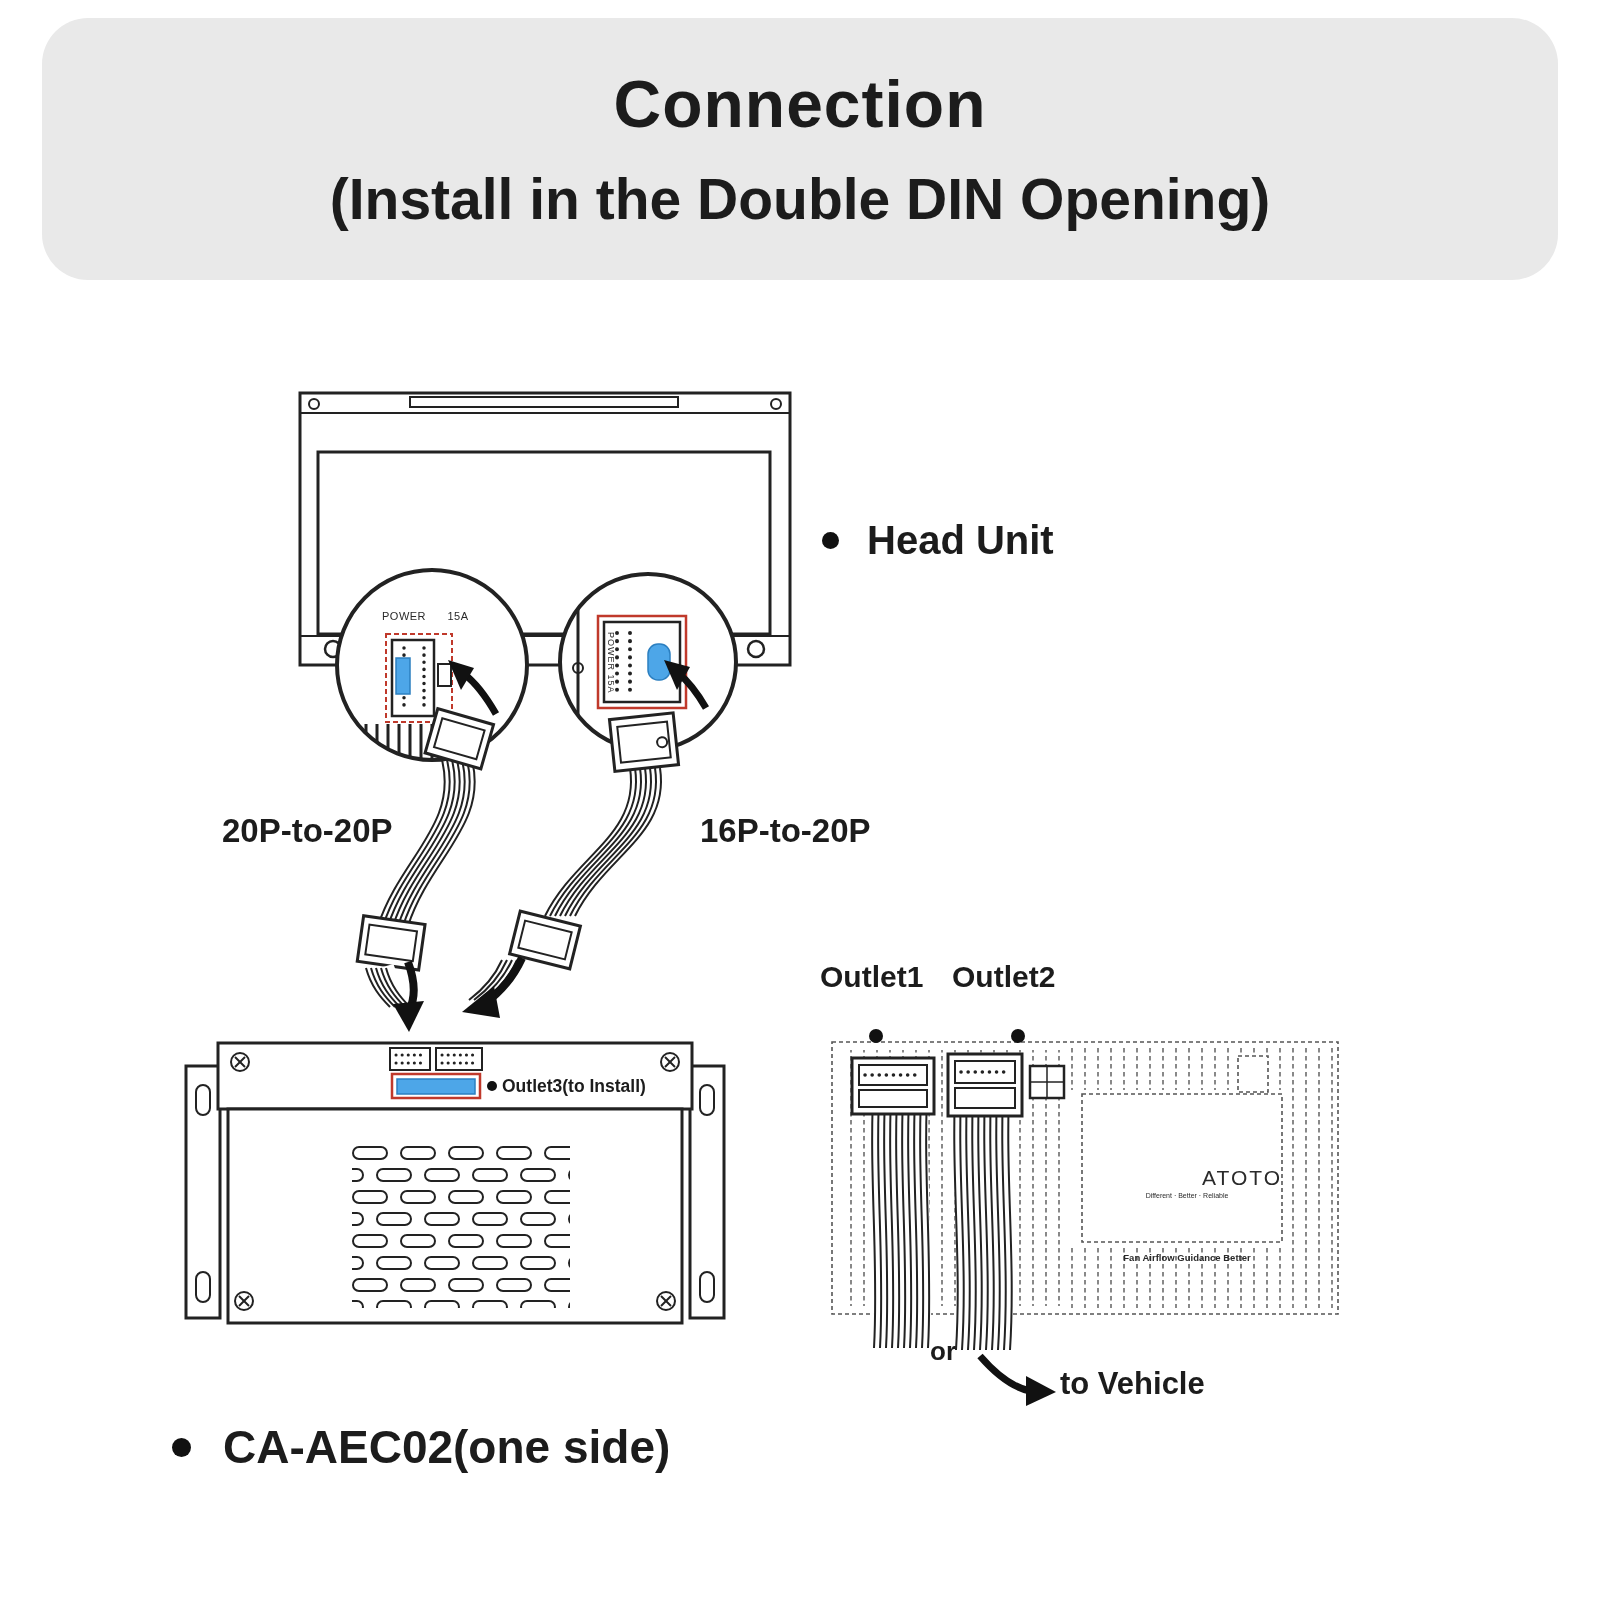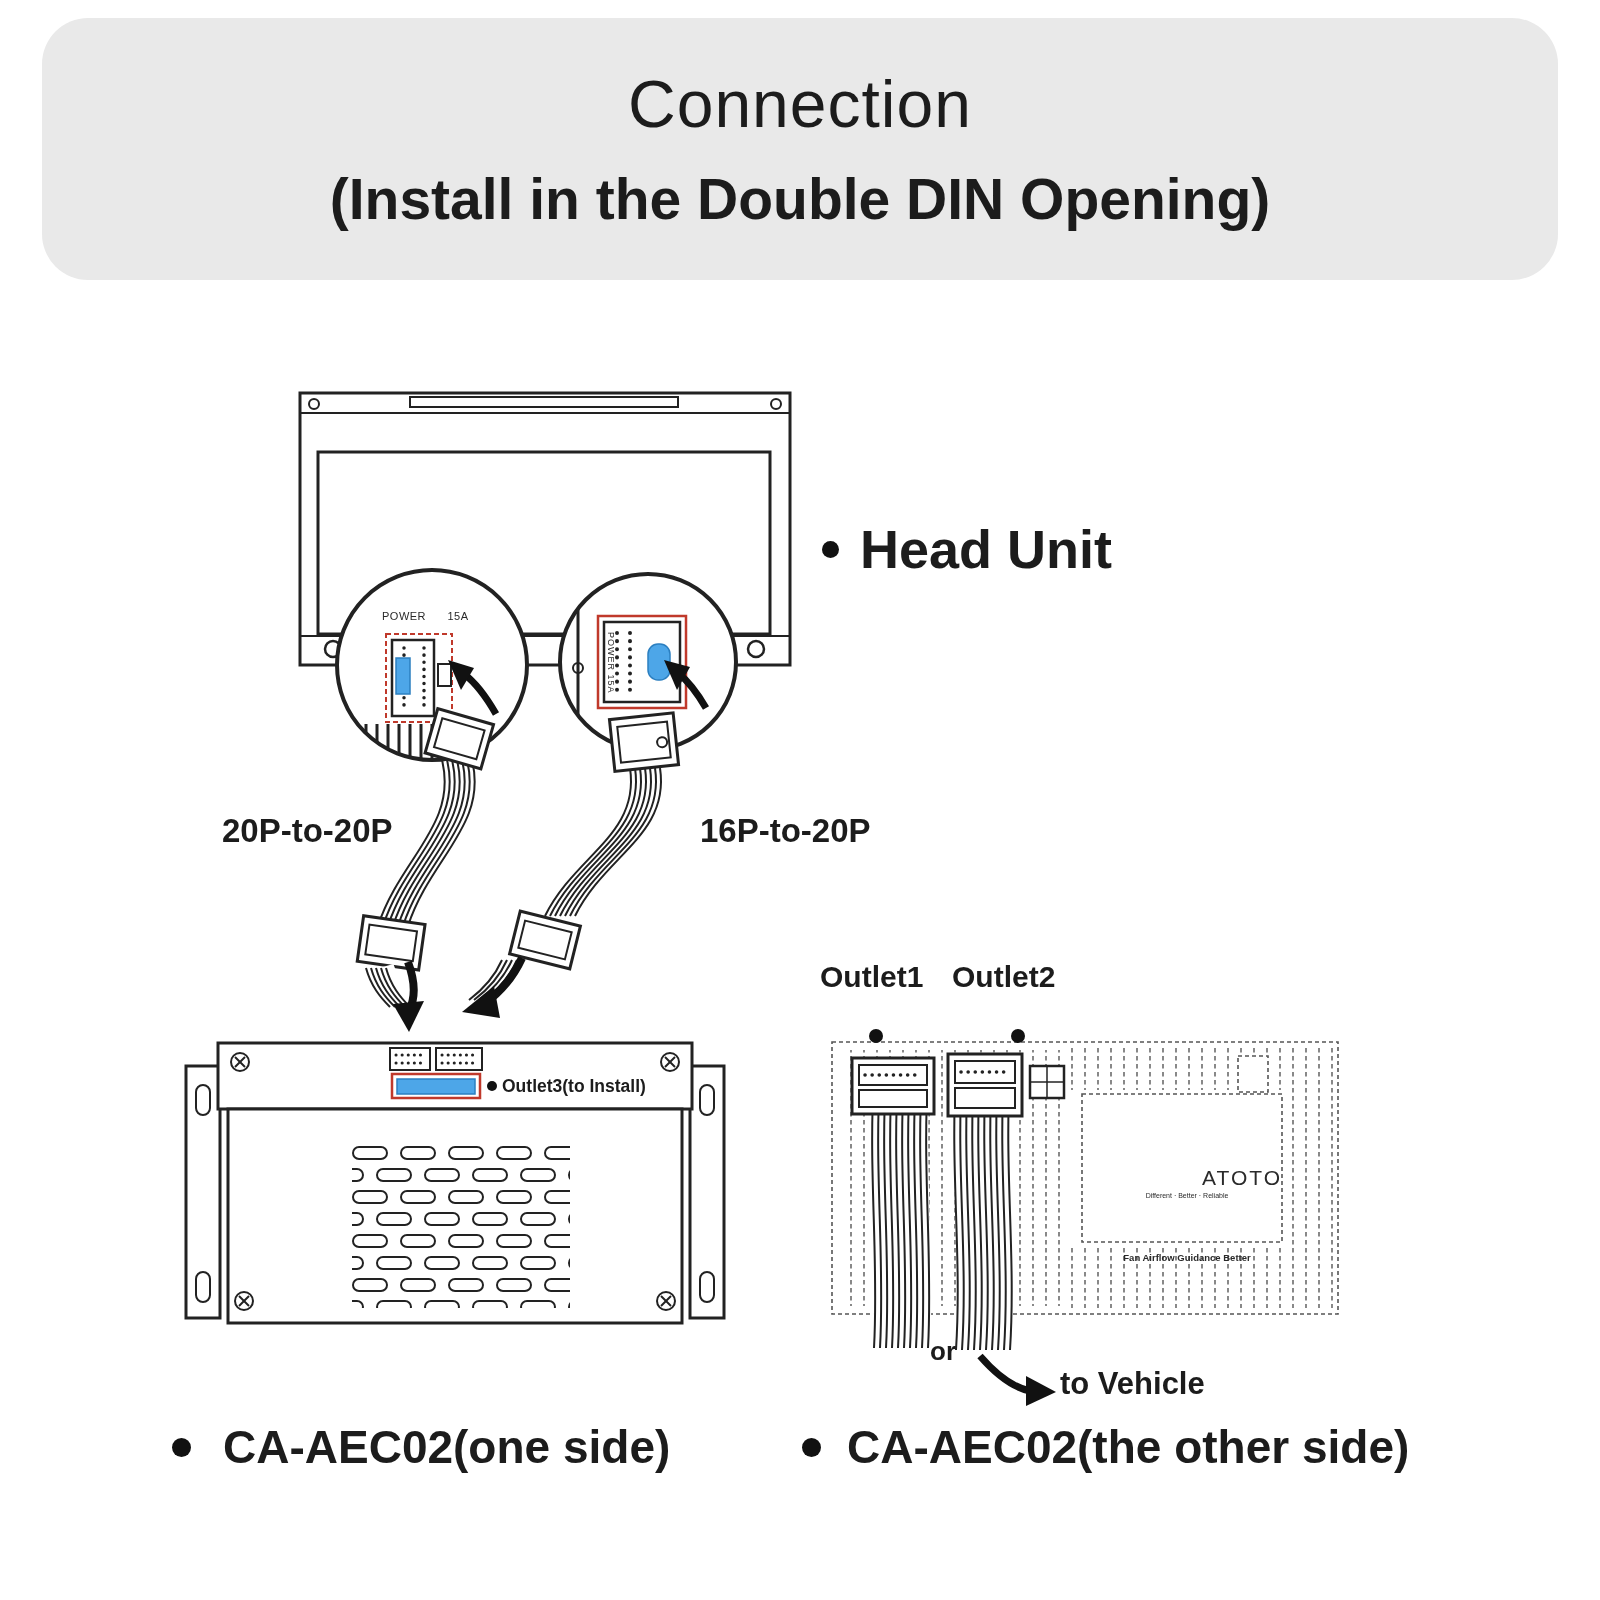--- a/index.html
+++ b/index.html
@@ -1,26 +1,26 @@
 <!DOCTYPE html>
 <html><head>
 <meta charset="utf-8">
 <style>
   *{margin:0;padding:0;box-sizing:border-box}
   body{background:#ffffff;font-family:"Liberation Sans","DejaVu Sans",sans-serif;color:#1c1c1c}
   .stage{position:relative;width:1600px;height:1600px;background:#fff;overflow:hidden}
   .art{position:absolute;left:0;top:0;width:1600px;height:1600px;z-index:1}
   .banner{position:absolute;left:42px;top:18px;width:1516px;height:262px;background:#e9e9e9;border-radius:46px;
           display:flex;flex-direction:column;align-items:center;justify-content:center;z-index:2}
-  .t1{font-size:66px;font-weight:normal;letter-spacing:1px}
+  .t1{font-size:66px;font-weight:bold;letter-spacing:1px}
   .t2{font-size:57px;font-weight:bold;margin-top:24px}
   .lbl{position:absolute;font-weight:bold;z-index:3;white-space:nowrap;color:#1c1c1c}
   .dot{display:inline-block;background:#111;border-radius:50%;flex:0 0 auto}
   .flexrow{display:flex;align-items:center}
-  .head-unit{left:822px;top:518px;font-size:54px;gap:21px}
+  .head-unit{left:822px;top:518px;font-size:40px;gap:28px}
   .head-unit .dot{width:17px;height:17px}
   .c20{left:222px;top:812px;font-size:33px}
   .c16{left:700px;top:812px;font-size:33px}
   .o1{left:820px;top:960px;font-size:30px}
   .o2{left:952px;top:960px;font-size:30px}
   .o3{left:502px;top:1076px;font-size:17.5px}
   .or{left:930px;top:1336px;font-size:26px}
   .tv{left:1060px;top:1366px;font-size:31px}
   .bl{left:172px;top:1420px;font-size:46px;gap:32px}
   .br{left:802px;top:1420px;font-size:46px;gap:26px}
@@ -276,24 +276,20 @@
   <div class="lbl o2">Outlet2</div>
   <div class="lbl o3">Outlet3(to Install)</div>
 
   <div class="lbl or">or</div>
   <div class="lbl tv">to Vehicle</div>
 
   <div class="lbl flexrow bl">
     <span class="dot"></span>
     <span>CA-AEC02(one side)</span>
   </div>
-  <div class="lbl flexrow br">
-    <span class="dot"></span>
-    <span>CA-AEC02(the other side)</span>
-  </div>
 
   <div class="fine pwl">POWER      15A</div>
   <div class="fine pwr">POWER 15A</div>
   <div class="fine brand">ATOTO</div>
   <div class="fine tagline">Different · Better · Reliable</div>
   <div class="fine fancover">Fan Airflow Guidance Better</div>
 
 </div>
 
 </body></html>

